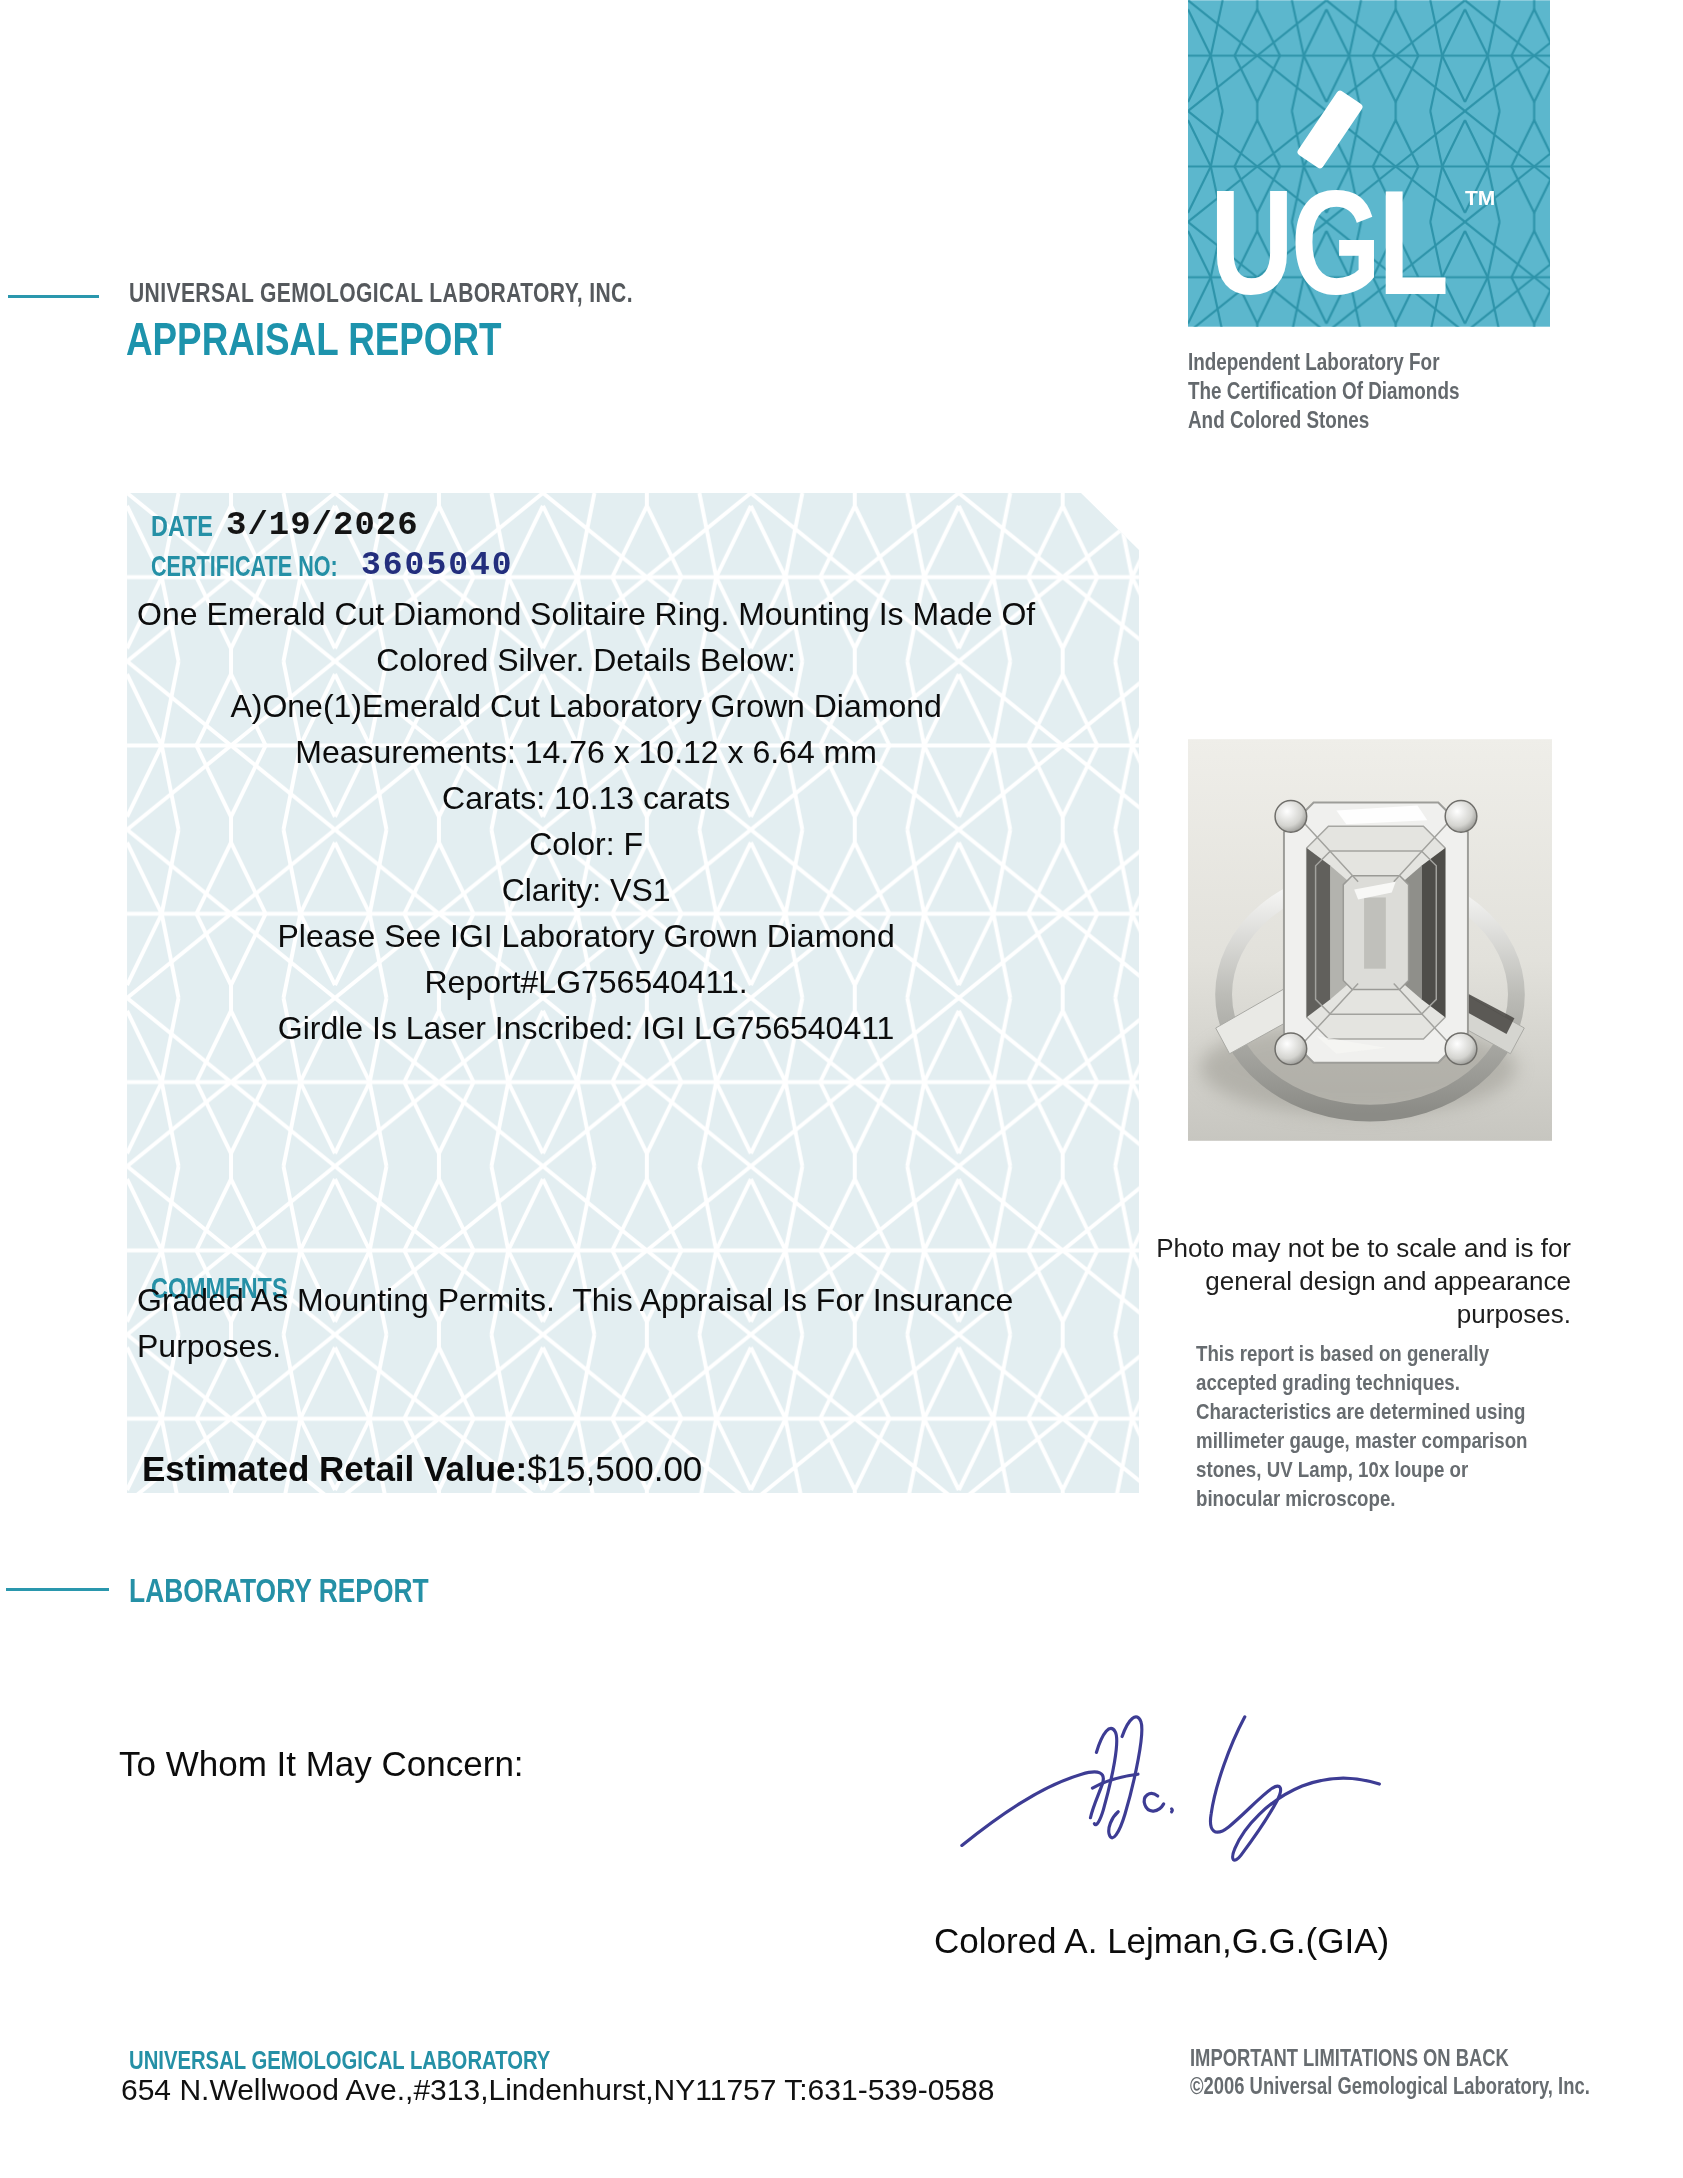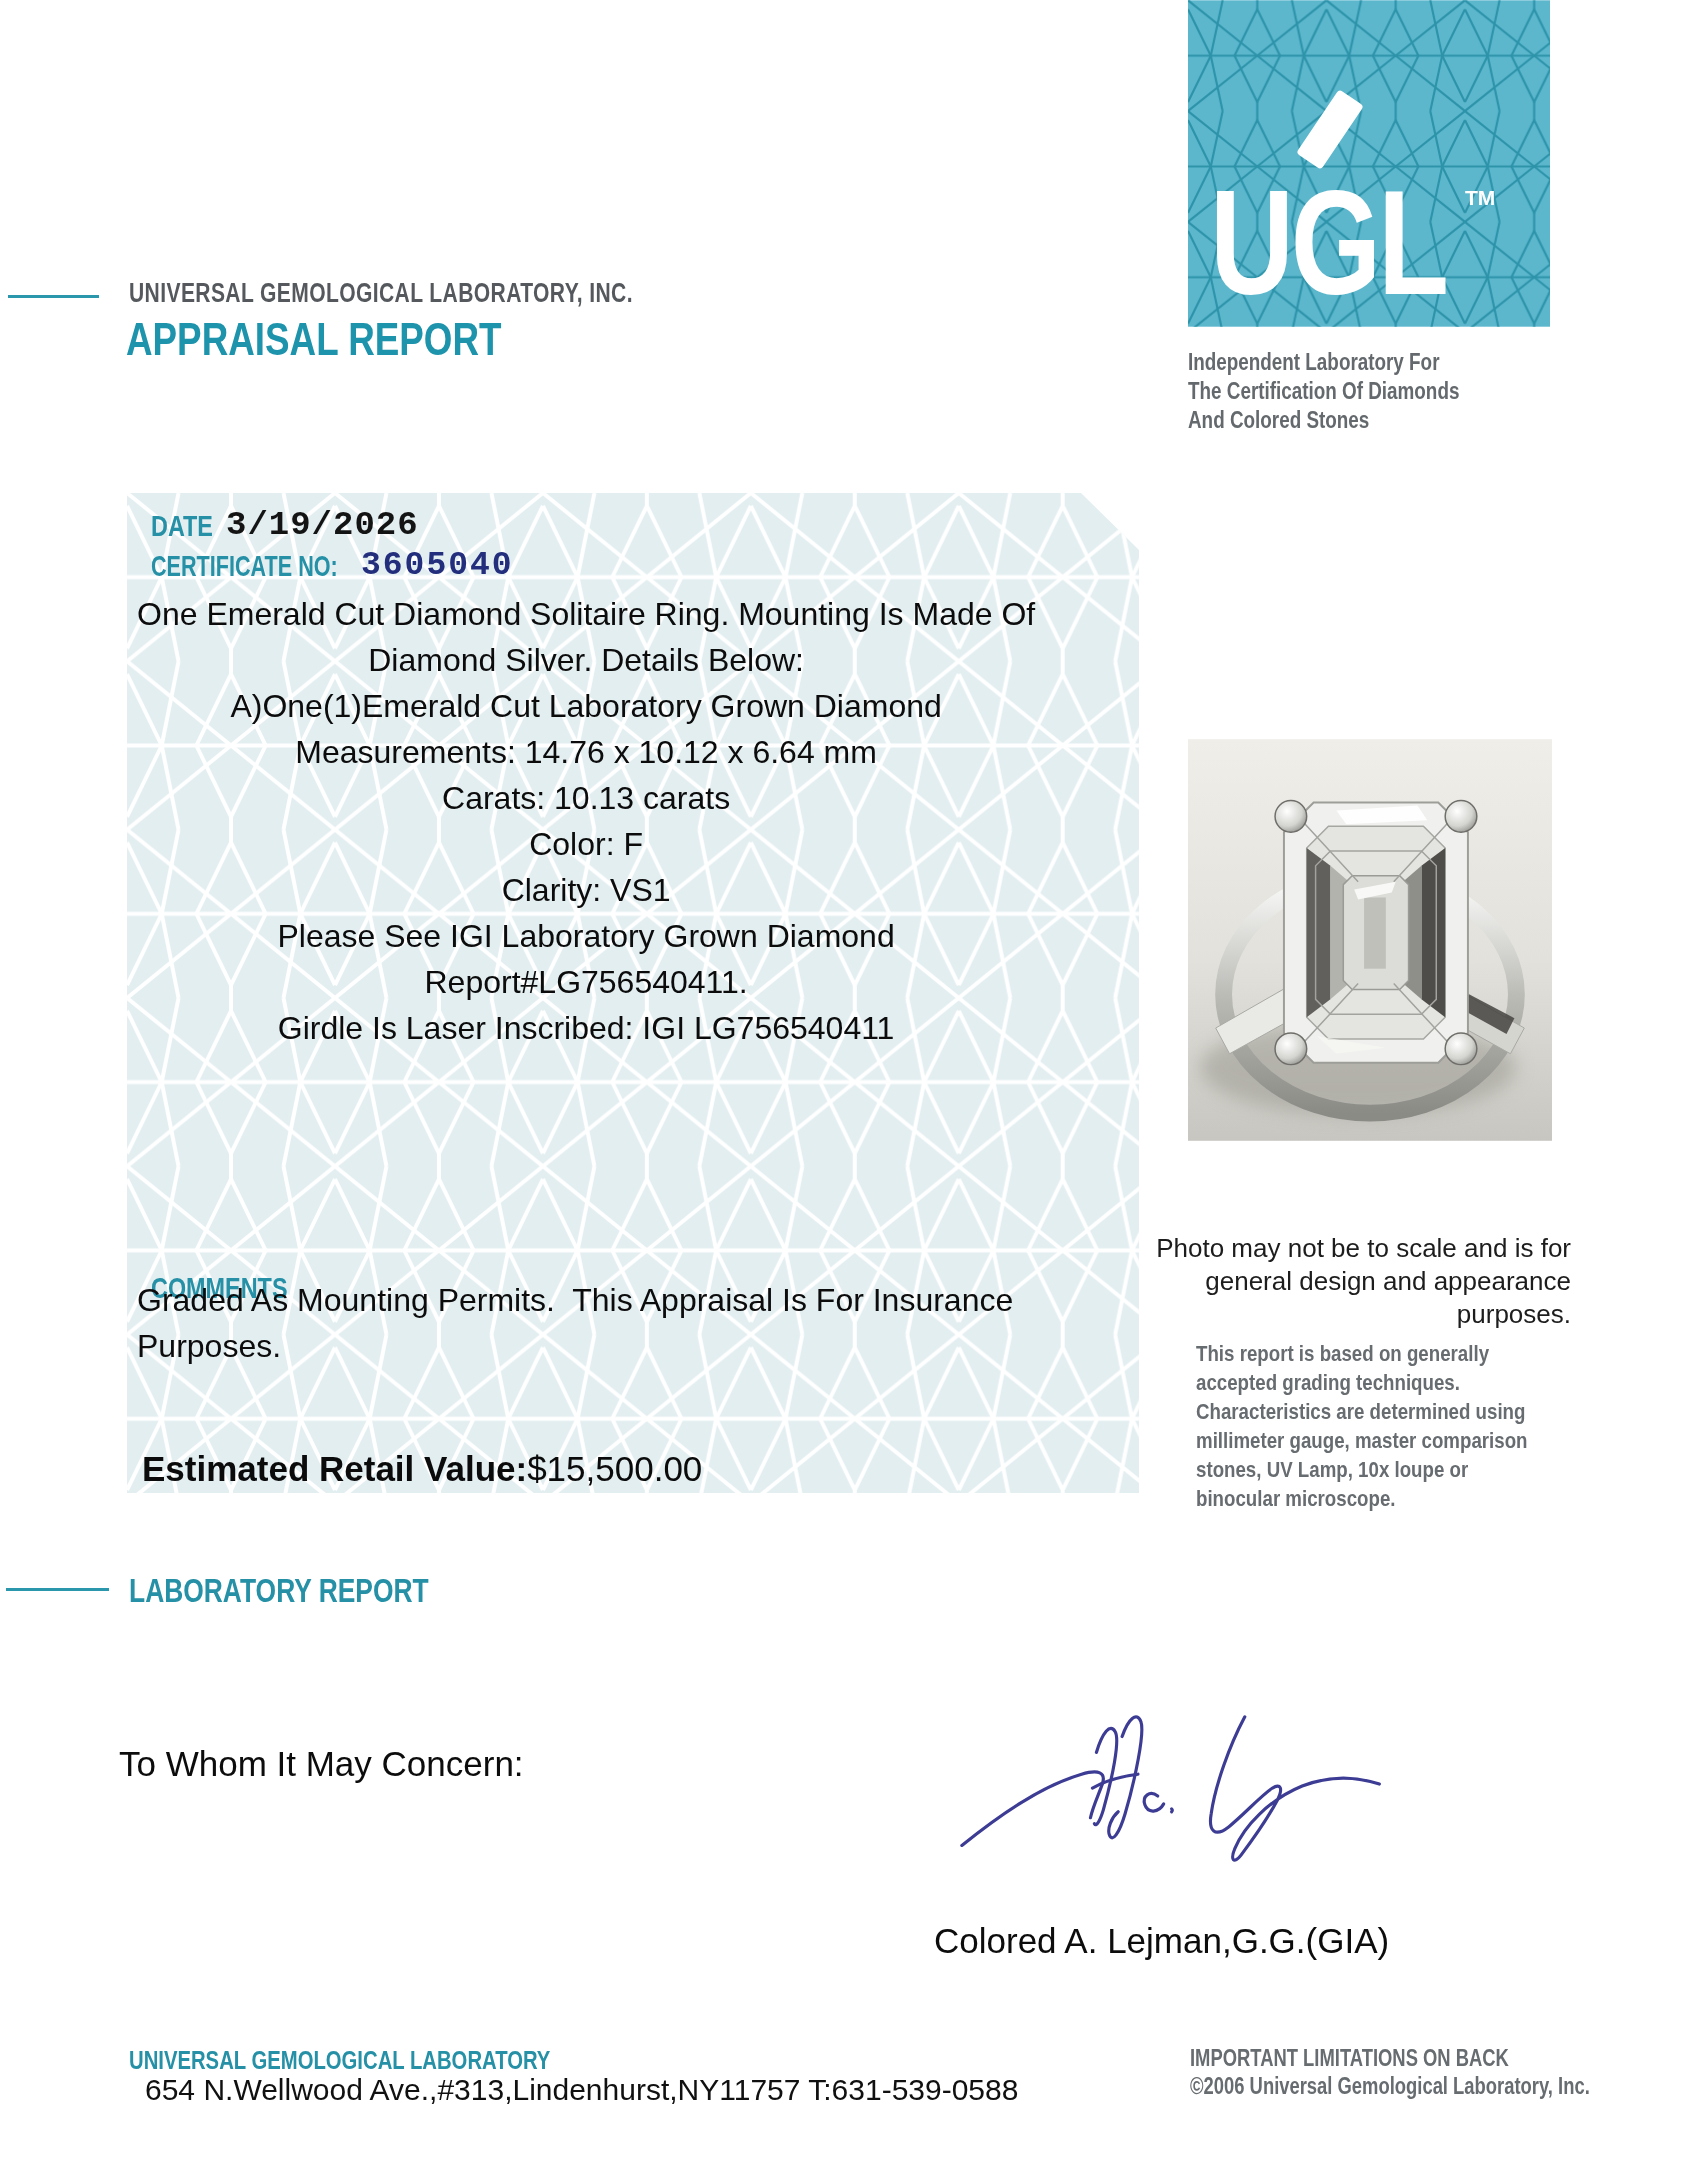--- a/index.html
+++ b/index.html
@@ -47,21 +47,21 @@
   .basis{left:1196px;top:1339px;font-size:22px;line-height:29px;font-weight:bold;color:#676c70;
          transform:scaleX(0.85);transform-origin:left top;white-space:pre-line;}
   
   .lab-heading{left:129px;top:1572px;font-size:33px;font-weight:bold;color:#2590a6;
                transform:scaleX(0.80);}
   .salutation{left:119px;top:1744px;font-size:35px;color:#0c0c0c;}
   .signature{left:948px;top:1689px;width:465px;height:208px;}
   .signer{left:934px;top:1921px;font-size:35px;color:#0c0c0c;}
   
   .f-company{left:129px;top:2045px;font-size:26px;font-weight:bold;color:#2590a6;transform:scaleX(0.78);}
-  .f-address{left:121px;top:2073px;font-size:30px;color:#101010;white-space:nowrap;margin-left:24px;}
+  .f-address{left:121px;top:2073px;font-size:30px;color:#101010;white-space:nowrap;}
   .f-limit{left:1190px;top:2045px;font-size:23px;font-weight:bold;color:#676c70;transform:scaleX(0.80);}
   .f-copy{left:1190px;top:2073px;font-size:23px;font-weight:bold;color:#676c70;transform:scaleX(0.80);}
 </style>
 </head>
 <body>
 
 <div class="page">
 
   <div class="abs rule rule-1"></div>
   <div class="abs condensed company-line">UNIVERSAL GEMOLOGICAL LABORATORY, INC.</div>
@@ -115,21 +115,21 @@
     </svg>
 
     <div class="abs condensed cert-label lbl-date">DATE</div>
     <div class="abs mono-val val-date">3/19/2026</div>
 
     <div class="abs condensed cert-label lbl-cert">CERTIFICATE NO:</div>
     <div class="abs mono-val val-cert">3605040</div>
 
     <div class="abs desc">
       <div>One Emerald Cut Diamond Solitaire Ring. Mounting Is Made Of</div>
-      <div>Diamond Silver. Details Below:</div>
+      <div>Colored Silver. Details Below:</div>
       <div>A)One(1)Emerald Cut Laboratory Grown Diamond</div>
       <div>Measurements: 14.76 x 10.12 x 6.64 mm</div>
       <div>Carats: 10.13 carats</div>
       <div>Color: F</div>
       <div>Clarity: VS1</div>
       <div>Please See IGI Laboratory Grown Diamond</div>
       <div>Report#LG756540411.</div>
       <div>Girdle Is Laser Inscribed: IGI LG756540411</div>
     </div>
 

